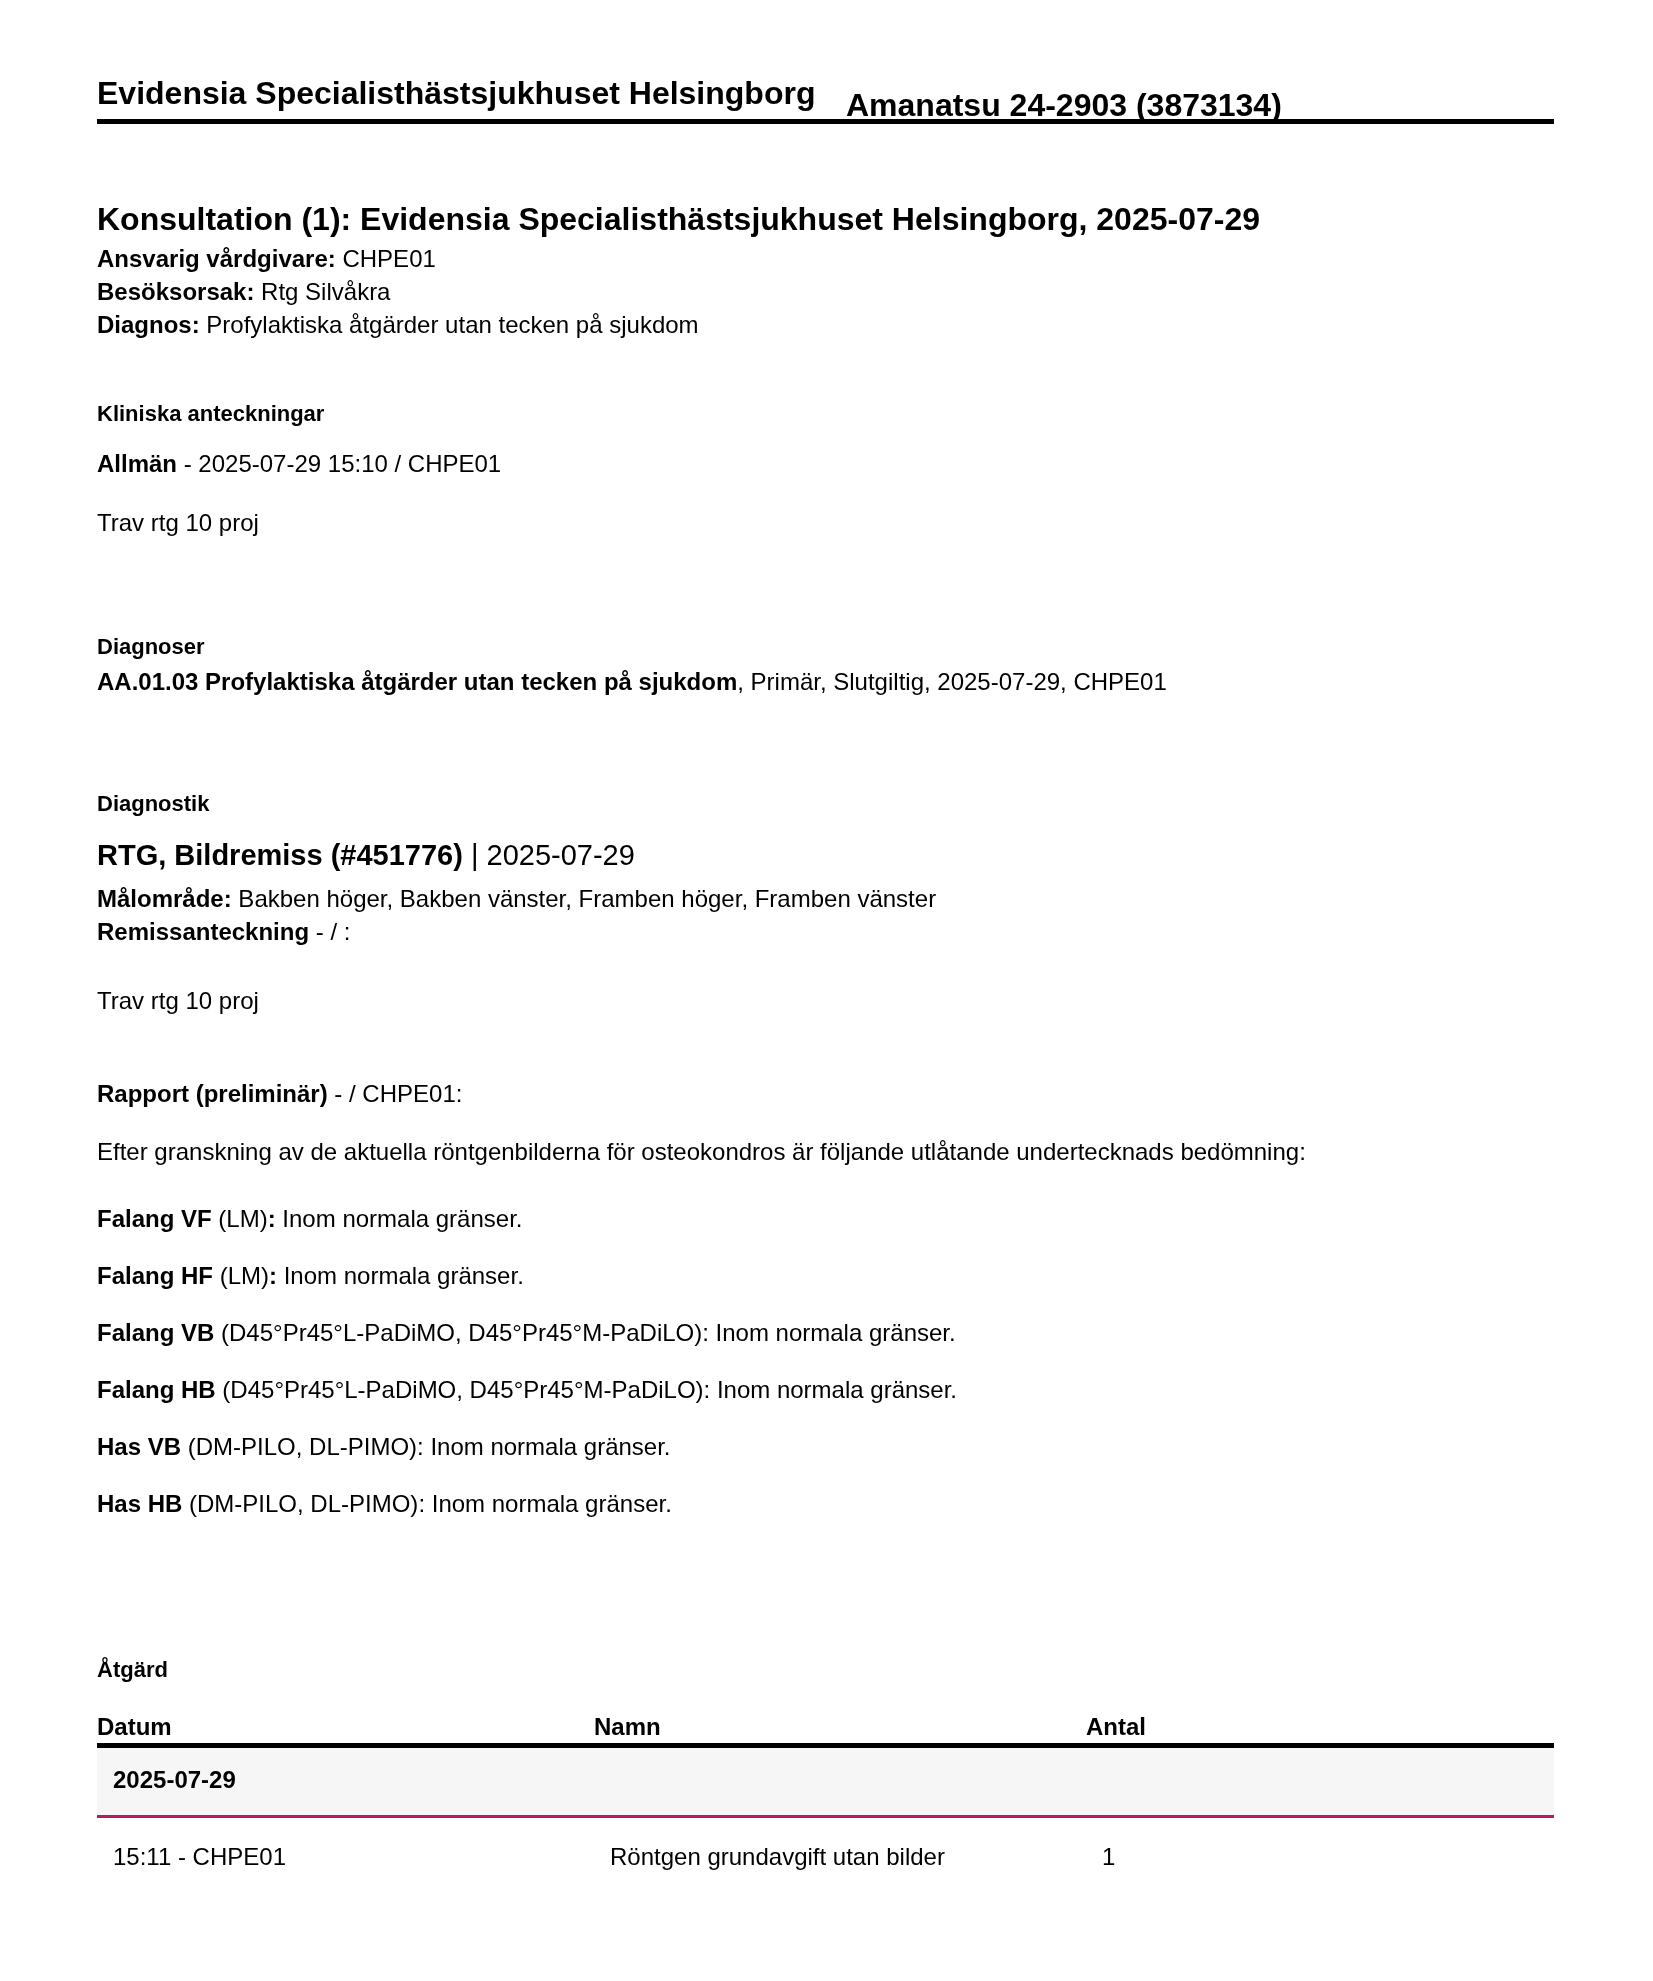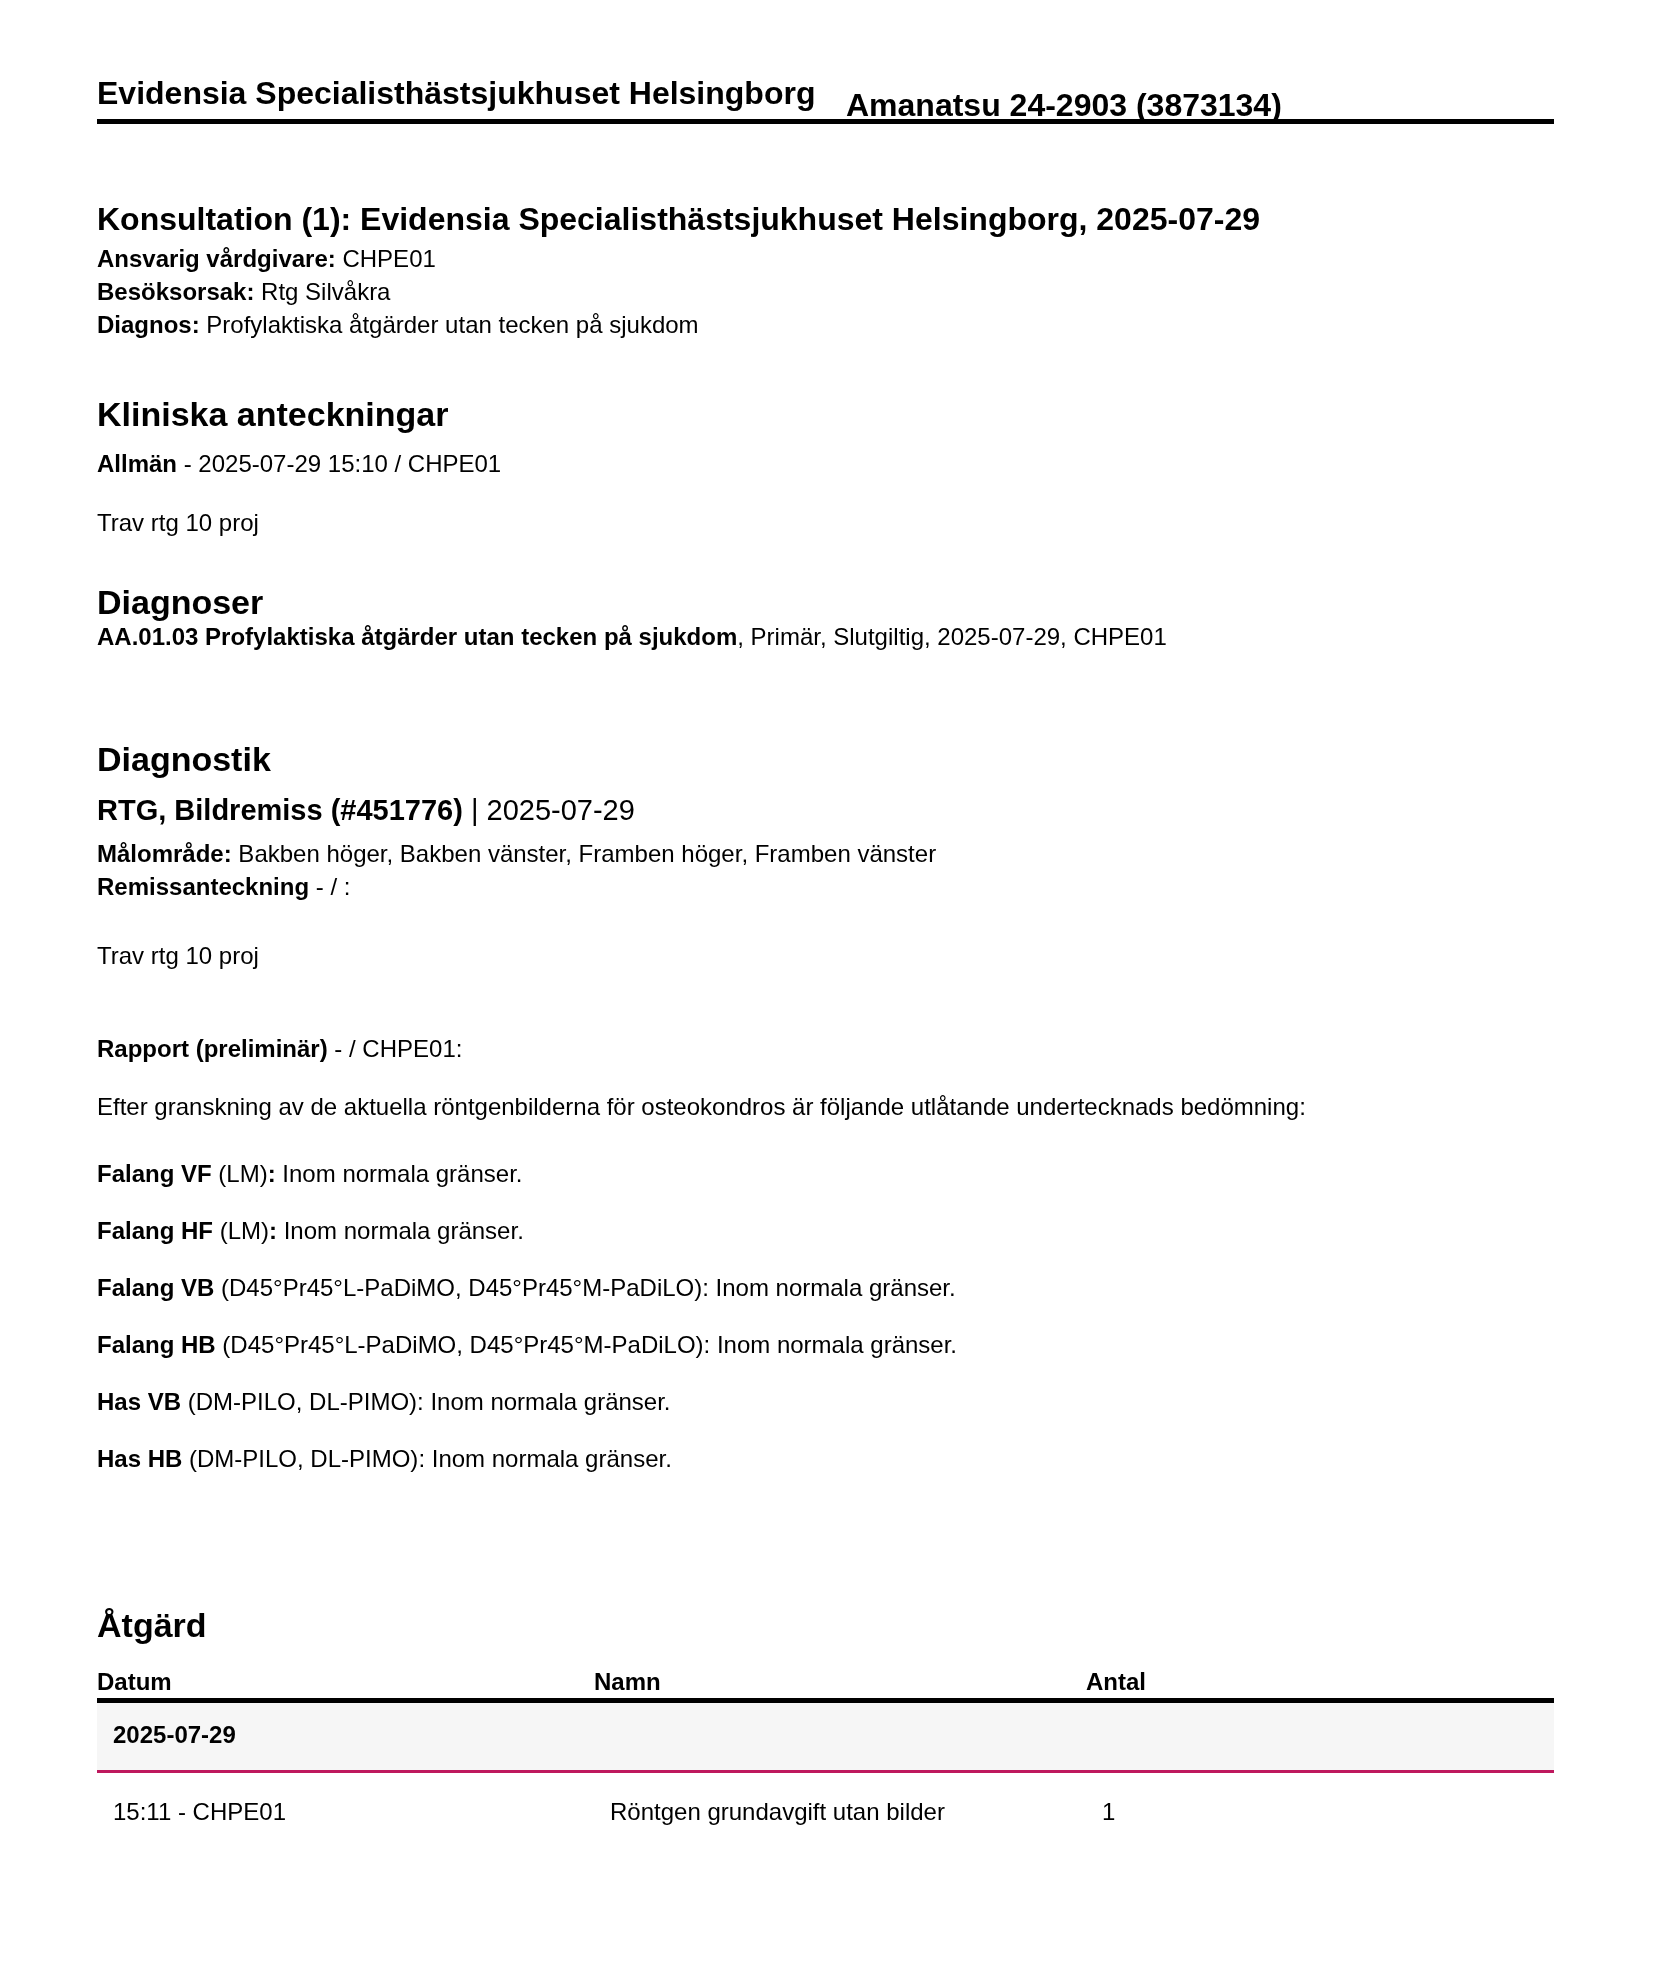--- a/index.html
+++ b/index.html
@@ -23,30 +23,30 @@
     font-weight: bold;
     font-size: 32px;
     line-height: 36px;
     border-bottom: 5px solid #000;
     padding-bottom: 8px;
   }
   .doc-header .patient-id { position: absolute; left: 749px; top: 12px; }
 
   
   h1 { font-size: 32px; line-height: 38px; margin: 76px 0 0 0; font-weight: bold; }
-  h2 { font-size: 34px; line-height: 36px; margin: 0; font-weight: bold; }
+  h2 { font-size: 22px; line-height: 36px; margin: 0; font-weight: bold; }
   h3 { font-size: 29px; line-height: 38px; margin: 0; font-weight: bold; }
 
   .line { line-height: 33px; margin: 0; }
   .info-block { margin-top: 4px; }
 
   .h2-kliniska   { margin-top: 55px; }
   .allman-line   { margin-top: 15px; }
   .trav-1        { margin-top: 26px; }
-  .h2-diagnoser  { margin-top: 45px; }
+  .h2-diagnoser  { margin-top: 90px; }
   .aa-line       { }
   .h2-diagnostik { margin-top: 88px; }
   .h3-rtg        { margin-top: 14px; }
   .field-block   { margin-top: 8px; }
   .trav-2        { margin-top: 36px; }
   .rapport-line  { margin-top: 60px; }
   .intro-line    { margin-top: 25px; }
   .finding       { margin-top: 24px; }
   .finding.first { margin-top: 34px; }
   .h2-atgard     { margin-top: 132px; }

